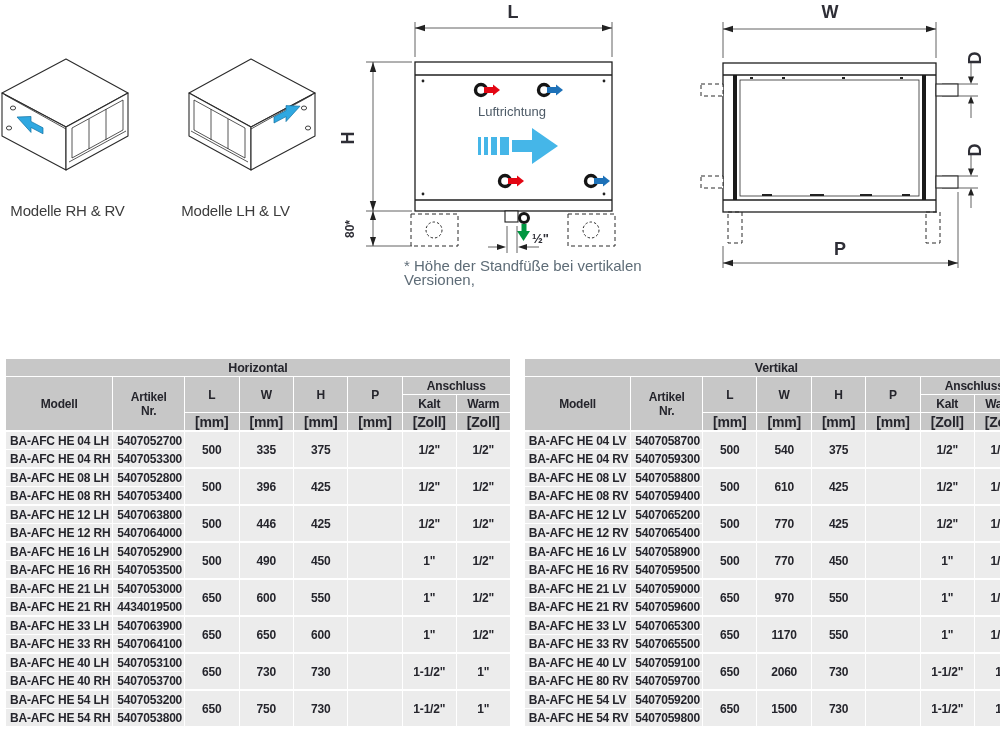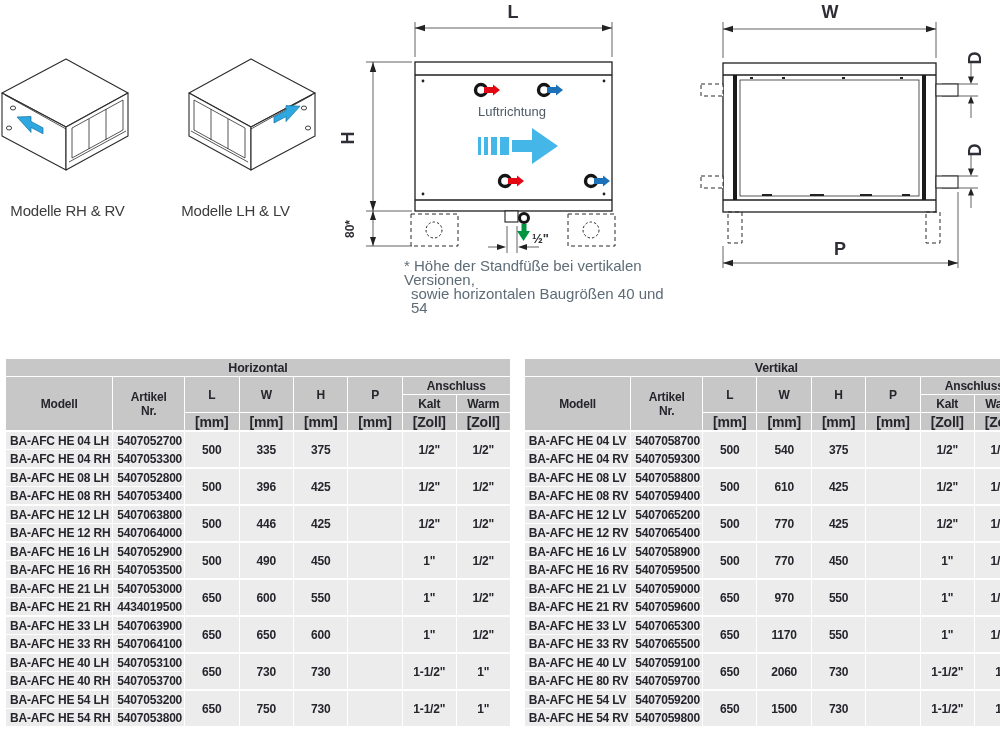--- a/index.html
+++ b/index.html
@@ -166,21 +166,20 @@
   </g>
   <g fill="#222222">
     <polygon points="166,247 157,244 157,250"></polygon>
       <polygon points="178,247 187,244 187,250"></polygon>
   </g>
   <text x="192" y="243" font-size="13" font-weight="bold" fill="#2e2e36">½"</text>
 </svg>
 
 <div class="footnote abs">
   <div class="l1">* Höhe der Standfüße bei vertikalen Versionen,</div>
-  <div class="l2">sowie horizontalen Baugrößen 40 und 54</div>
 </div>
 
 <svg class="abs" style="left:690px;top:0" width="300" height="275" viewBox="0 0 300 275">
 
   <g stroke="#3a3a3a" stroke-width="0.8">
     <line x1="33" y1="58" x2="33" y2="22"></line>
       <line x1="246" y1="58" x2="246" y2="22"></line>
     <line x1="33" y1="29" x2="246" y2="29"></line>
     <line x1="33" y1="246" x2="33" y2="268"></line>
       <line x1="268" y1="192" x2="268" y2="268"></line>

